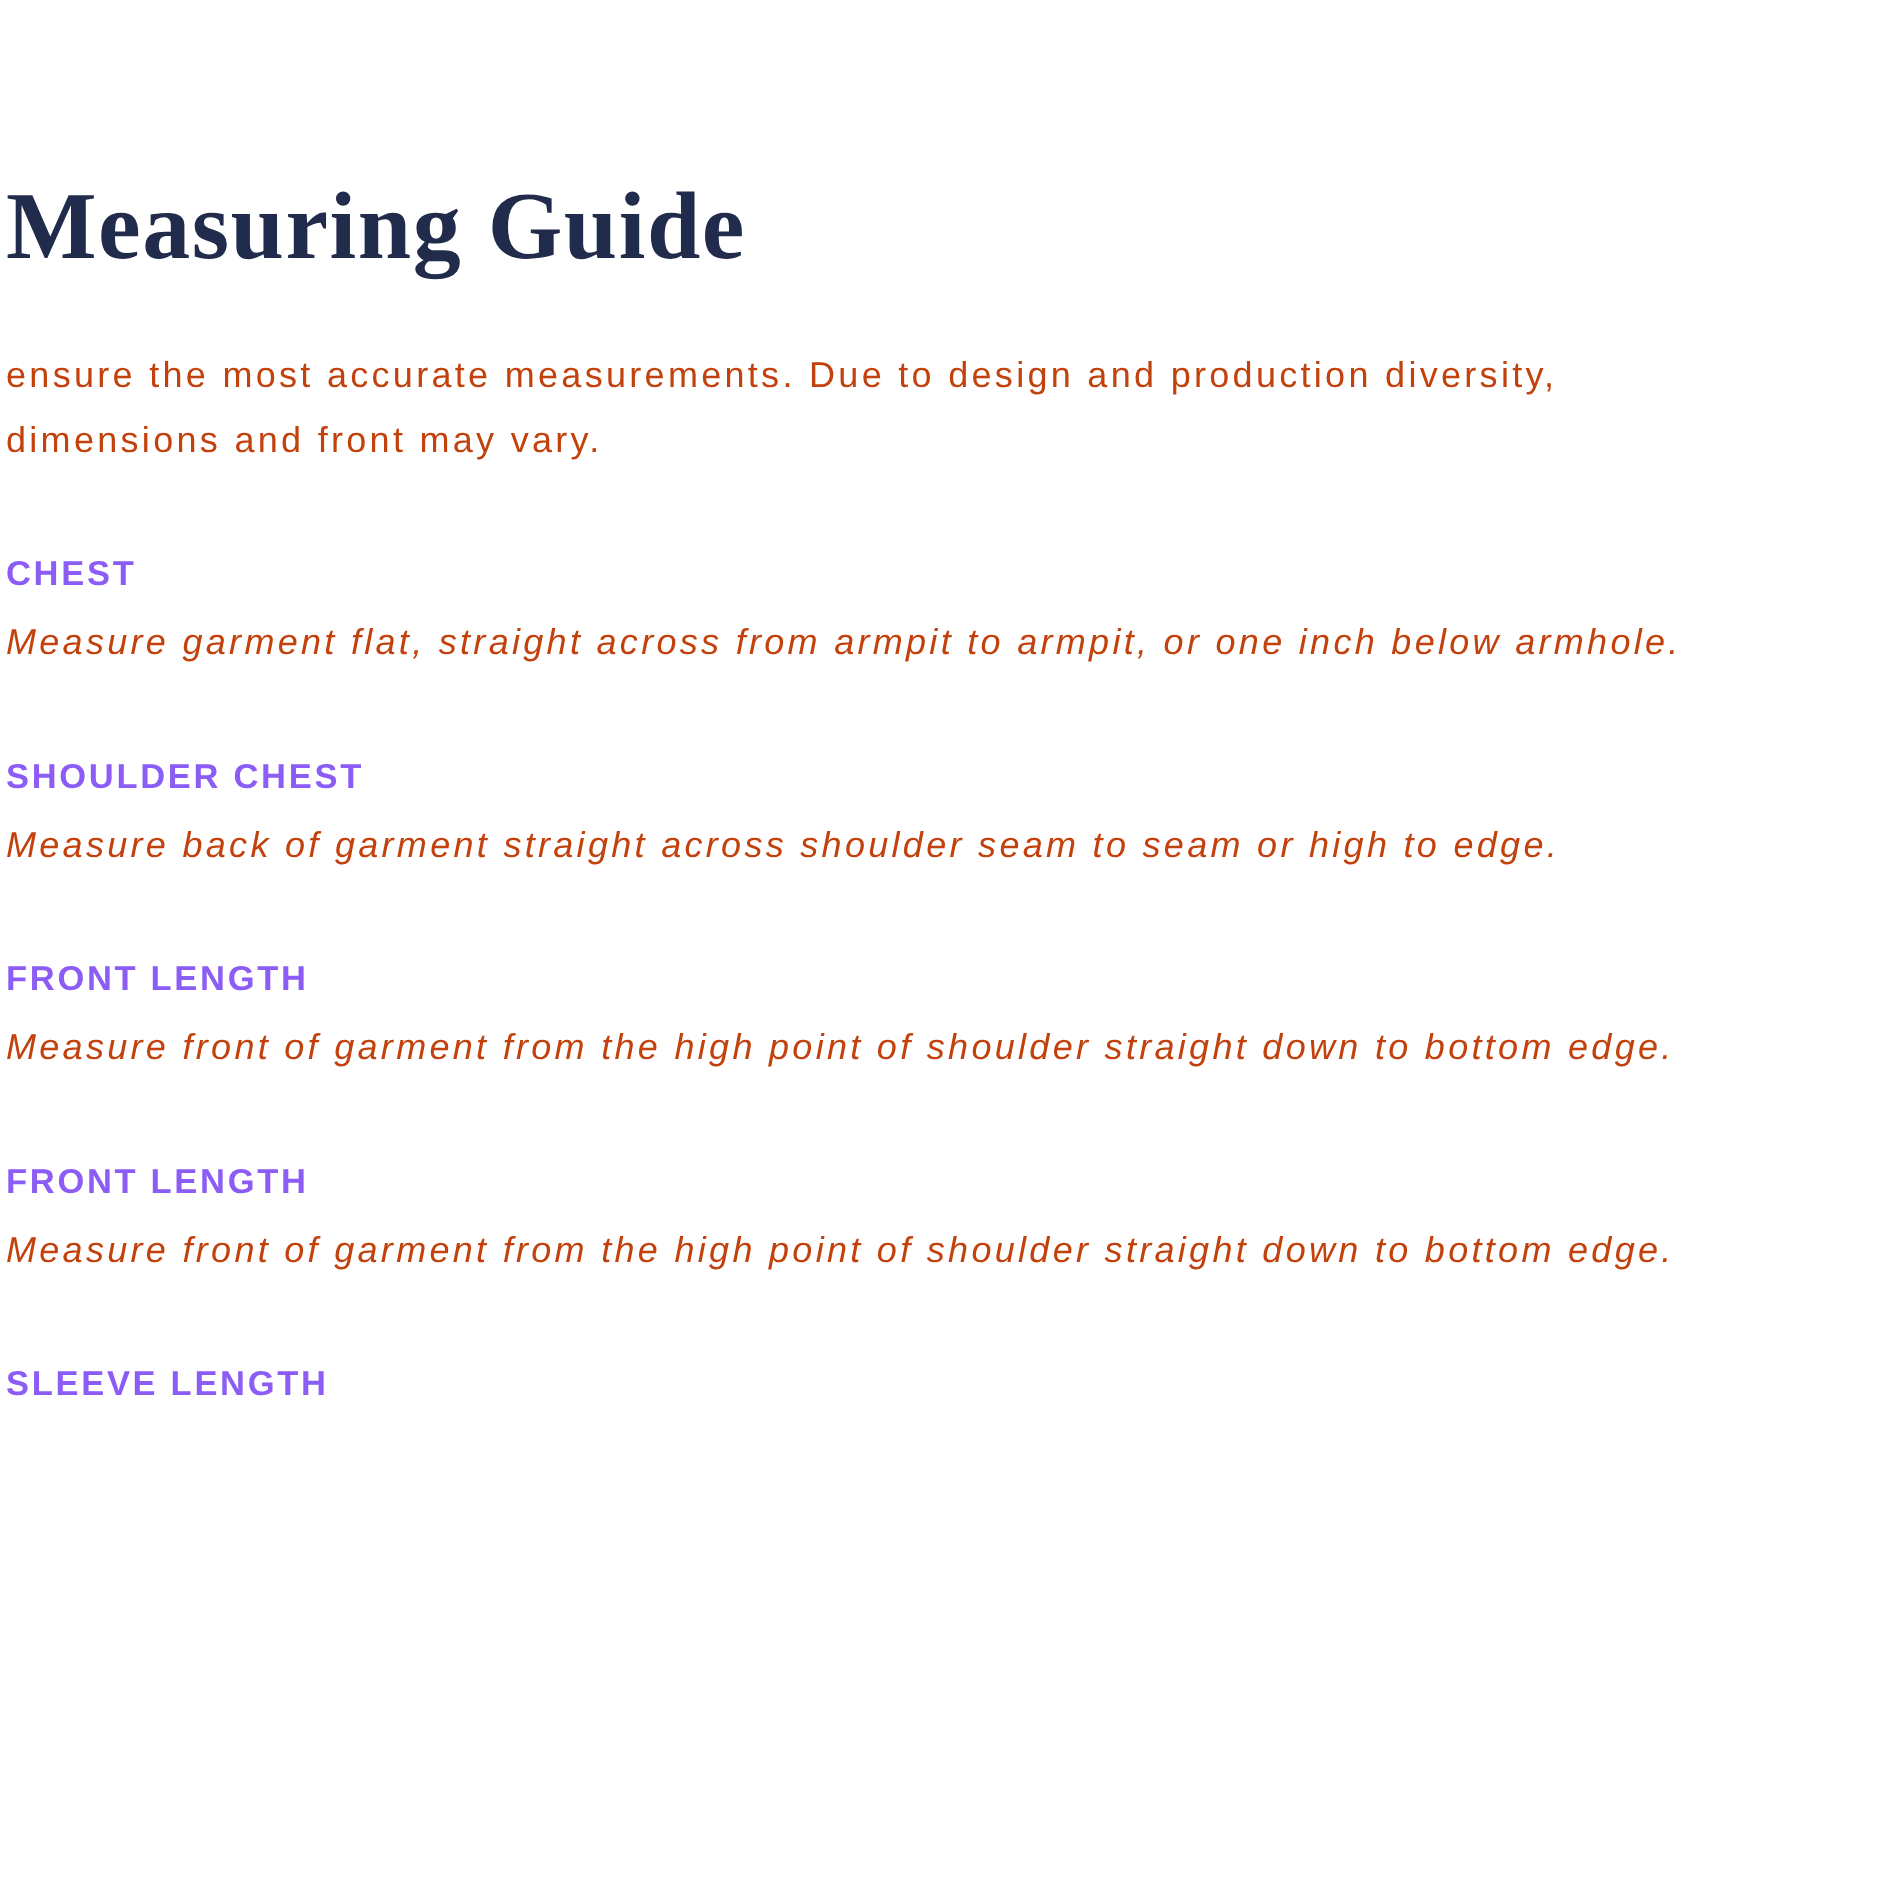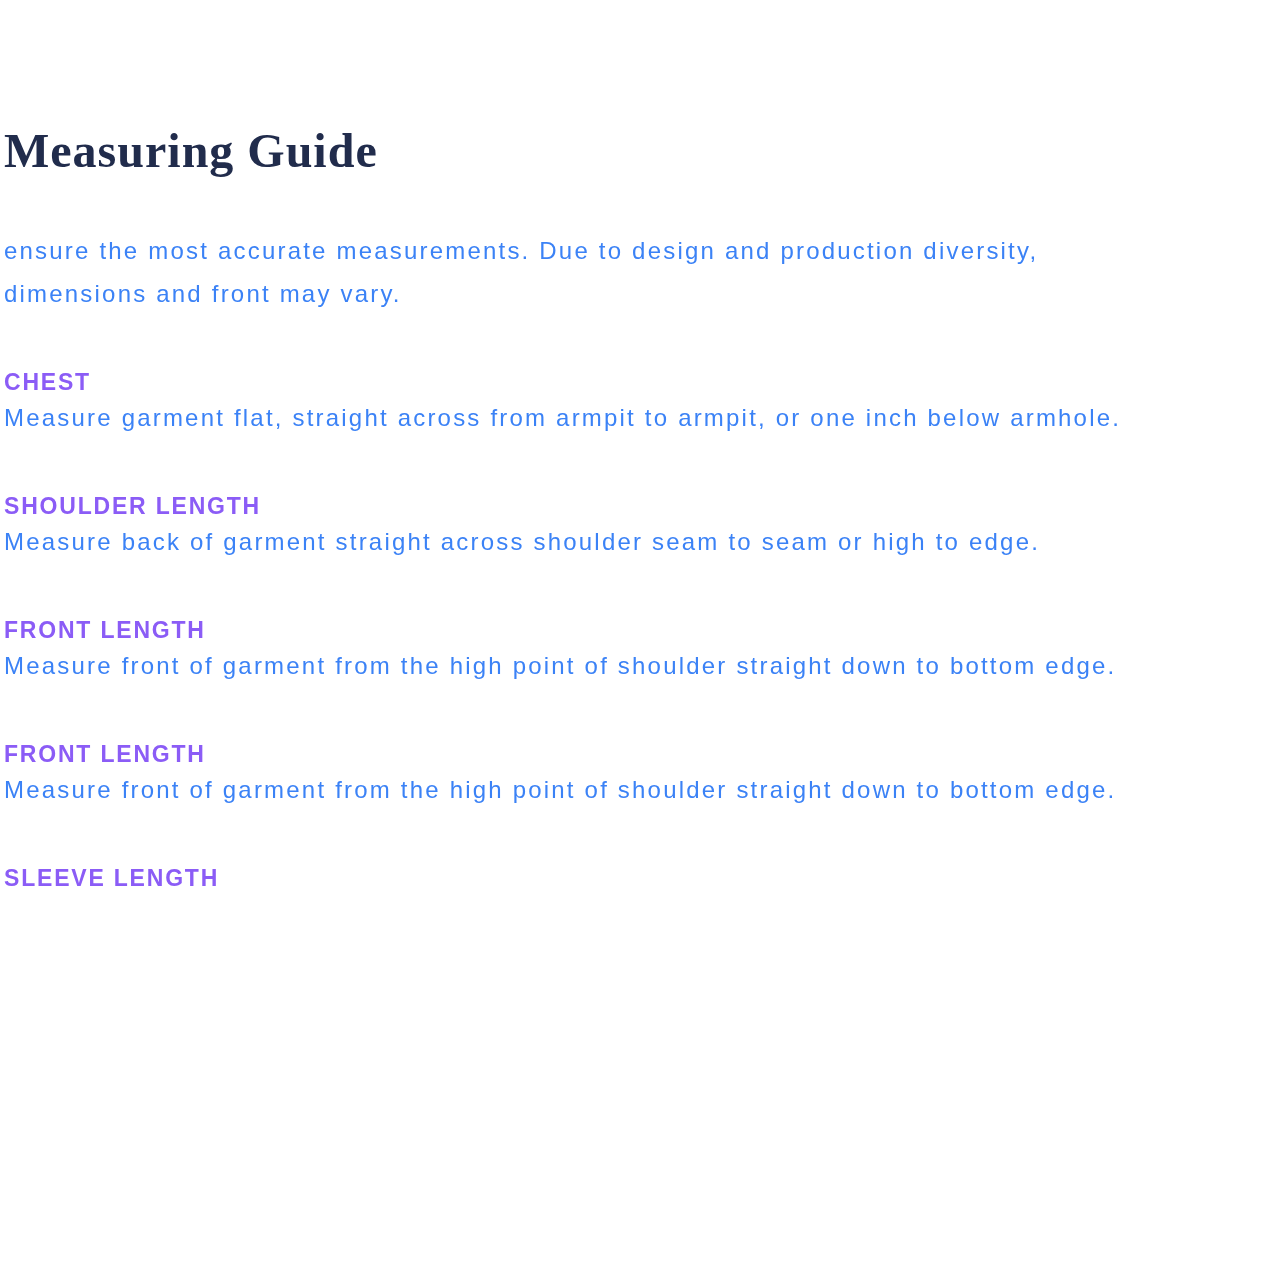--- a/index.html
+++ b/index.html
@@ -17,48 +17,50 @@
     box-sizing: border-box;
     width: 1262px;
     height: 1262px;
     padding: 0 0 0 4px;
     background: #ffffff;
   }
   .page-title {
     margin: 114px 0 0 0;
     font-family: "Liberation Serif", serif;
     font-weight: 700;
-    font-size: 48px;
+    font-size: 64px;
     line-height: 74px;
     letter-spacing: 1px;
     color: #212c4c;
   }
   .intro {
     margin-top: 41px;
     margin-bottom: 15px;
   }
   .body-line {
     font-size: 24px;
     line-height: 43px;
     letter-spacing: 2.2px;
-    color: #3b82f6;
+    color: #c2410c;
     white-space: nowrap;
   }
   .section {
     margin-top: 53px;
   }
   .section-heading {
     margin: 0;
     font-size: 23px;
     line-height: 28px;
     font-weight: 700;
     letter-spacing: 1.8px;
     color: #8b5cf6;
   }
   .section-body {
+    margin-top: 11px;
+    font-style: italic;
   }
 </style>
 </head>
 <body>
 
 <div class="page">
 
   <h1 class="page-title">Measuring Guide</h1>
 
   <div class="intro">
@@ -67,21 +69,21 @@
   </div>
 
   <div class="section">
     <h2 class="section-heading">CHEST</h2>
     <div class="section-body">
       <div class="body-line">Measure garment flat, straight across from armpit to armpit, or one inch below armhole.</div>
     </div>
   </div>
 
   <div class="section">
-    <h2 class="section-heading">SHOULDER LENGTH</h2>
+    <h2 class="section-heading">SHOULDER CHEST</h2>
     <div class="section-body">
       <div class="body-line">Measure back of garment straight across shoulder seam to seam or high to edge.</div>
     </div>
   </div>
 
   <div class="section">
     <h2 class="section-heading">FRONT LENGTH</h2>
     <div class="section-body">
       <div class="body-line">Measure front of garment from the high point of shoulder straight down to bottom edge.</div>
     </div>

